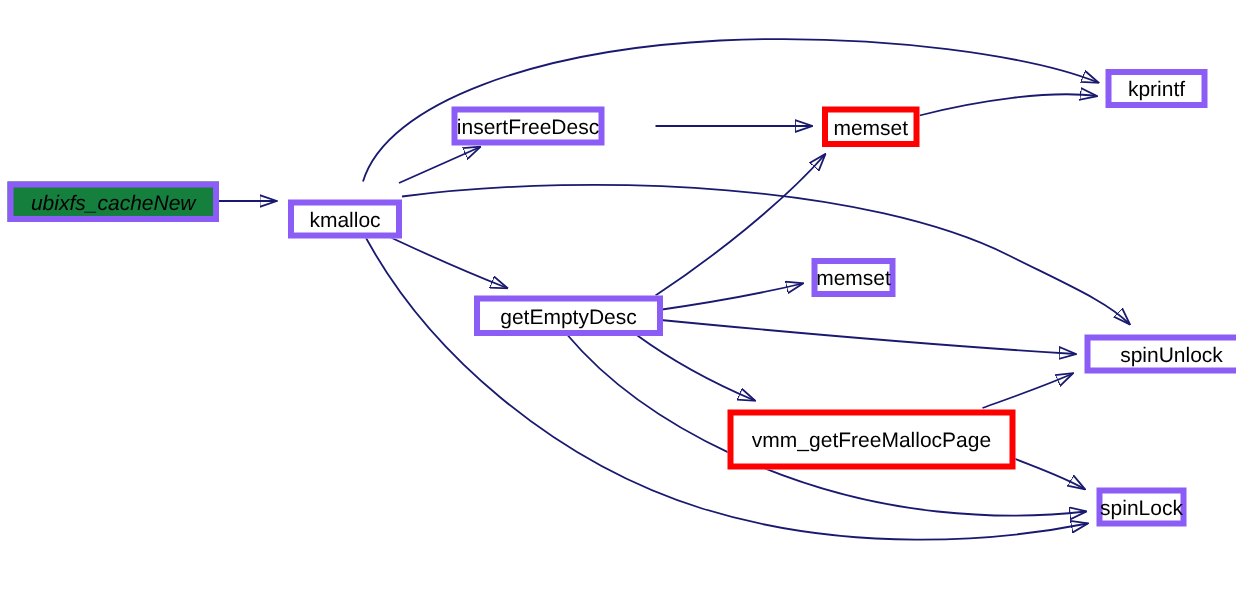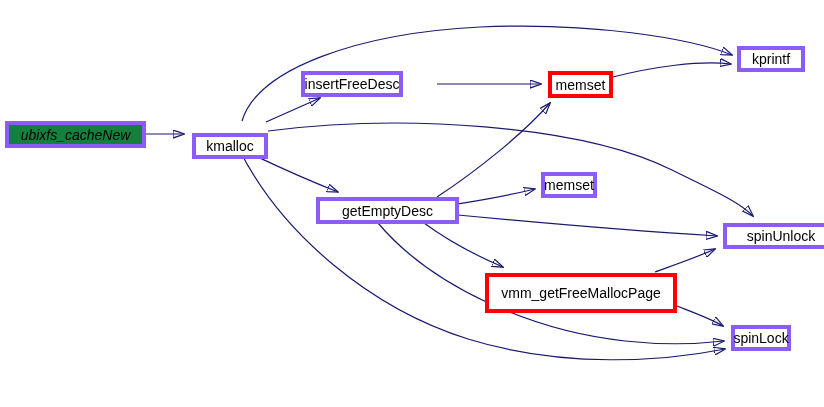--- a/index.html
+++ b/index.html
@@ -66,21 +66,21 @@
   </div>
 
   <div class="node node-hl" style="left:548px;top:71px;width:65px;height:27px">
     <span>memset</span>
   </div>
 
   <div class="node" style="left:737px;top:46px;width:68px;height:26px">
     <span>kprintf</span>
   </div>
 
-  <div class="node" style="left:316px;top:197px;width:143px;height:27px">
+  <div class="node" style="left:316px;top:197px;width:126px;height:27px">
     <span>getEmptyDesc</span>
   </div>
 
   <div class="node" style="left:541px;top:172px;width:56px;height:26px">
     <span>memset</span>
   </div>
 
   <div class="node" style="left:723px;top:223px;width:116px;height:26px">
     <span>spinUnlock</span>
   </div>

